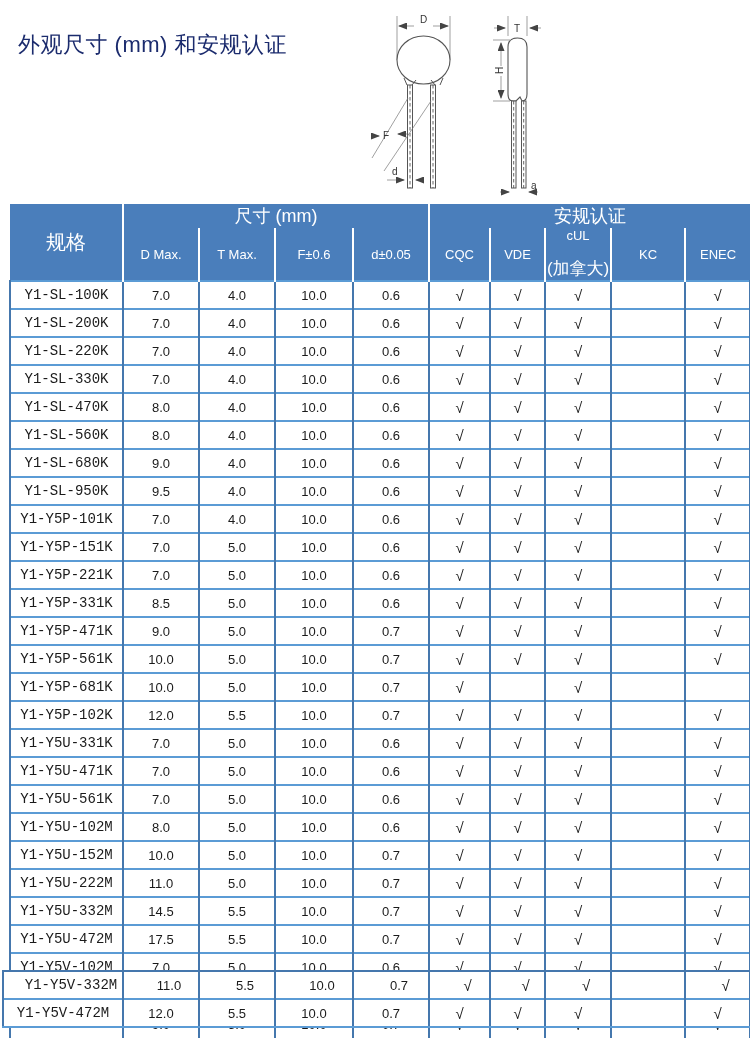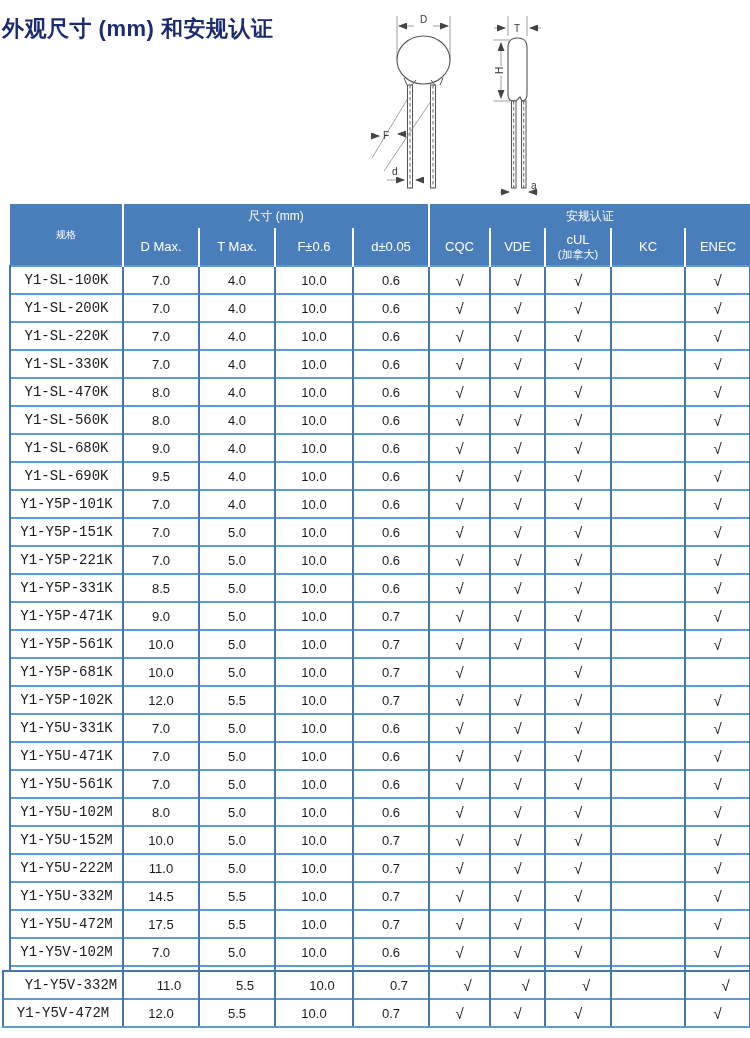--- a/index.html
+++ b/index.html
@@ -5,22 +5,22 @@
   html,body{margin:0;padding:0;}
   body{
     width:750px;height:1038px;position:relative;background:#ffffff;
     font-family:"Liberation Sans", sans-serif;overflow:hidden;
     --hdr:#4a7ebb;          
     --bv:#4577ad;           
     --bh:#5b9bd5;           
     --ink:#1a1a1a;
   }
   .page-title{
-    position:absolute;left:2px;top:14px;margin:0;
-    font-size:22px;font-weight:bold;color:#1b2b6d;letter-spacing:.5px;
+    position:absolute;left:2px;top:14px;margin:16px;
+    font-size:22px;font-weight:normal;color:#1b2b6d;letter-spacing:.5px;
   }
   .fig{position:absolute;left:370px;top:8px;width:210px;height:198px;}
   .fig svg{display:block;}
   .fig text{font-size:10px;fill:#333;font-family:"Liberation Sans",sans-serif;}
   .fig .ln{stroke:#555;stroke-width:1;fill:none;}
   .fig .thin{stroke:#777;stroke-width:.7;fill:none;}
   .fig .dash{stroke:#555;stroke-width:.9;stroke-dasharray:3.5 2.5;fill:none;}
   .fig .body{fill:#fff;stroke:#555;stroke-width:1.1;}
 
   table.datatable{border-collapse:collapse;table-layout:fixed;background:#fff;}
@@ -38,24 +38,24 @@
   .c-cert{font-size:15px;}
 
   .main{position:absolute;left:9px;top:204px;width:740px;}
   .main tr:last-child td{border-bottom:3px solid #3a67ac;height:28px;}
   .main th{
     background:var(--hdr);color:#ffffff;font-weight:normal;
     padding:0;vertical-align:middle;text-align:center;
   }
   .main thead th{border-right:2px solid #ffffff;}
   .main thead tr th:last-child{border-right:0;}
-  .th-group{font-size:12px;font-weight:bold;height:24px;}
+  .th-group{font-size:18px;font-weight:bold;height:24px;}
   .th-sub{font-size:13px;height:37px;}
-  .th-spec{font-size:10px;border-right:2px solid #ffffff;}
-  .cul-sub{display:block;font-size:11px;margin-top:0;}
+  .th-spec{font-size:20px;border-right:2px solid #ffffff;}
+  .cul-sub{display:block;font-size:17px;margin-top:14px;}
 
   .continued{position:absolute;left:2px;top:970px;width:747px;}
   .continued tr:first-child td{border-top:2px solid var(--bv);padding-left:16px;}
   .continued tr:last-child td{border-bottom:2px solid var(--bh);border-radius:14px;}
 </style>
 </head>
 <body>
 
 <h1 class="page-title">外观尺寸 (mm) 和安规认证</h1>
 
@@ -233,21 +233,21 @@
         <td class="c-dim">4.0</td>
         <td class="c-dim">10.0</td>
         <td class="c-dim">0.6</td>
         <td class="c-cert">√</td>
         <td class="c-cert">√</td>
         <td class="c-cert">√</td>
         <td class="c-cert"></td>
         <td class="c-cert">√</td>
       </tr>
       <tr>
-        <td class="c-model">Y1-SL-690K</td>
+        <td class="c-model">Y1-SL-950K</td>
         <td class="c-dim">9.5</td>
         <td class="c-dim">4.0</td>
         <td class="c-dim">10.0</td>
         <td class="c-dim">0.6</td>
         <td class="c-cert">√</td>
         <td class="c-cert">√</td>
         <td class="c-cert">√</td>
         <td class="c-cert"></td>
         <td class="c-cert">√</td>
       </tr>

